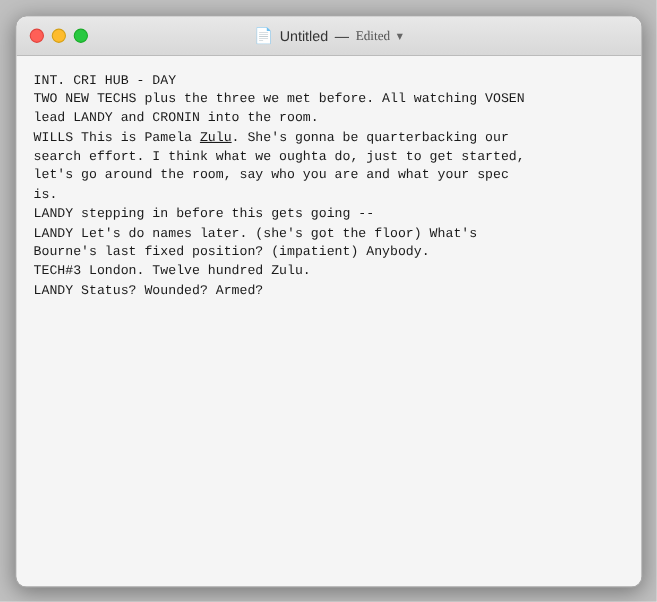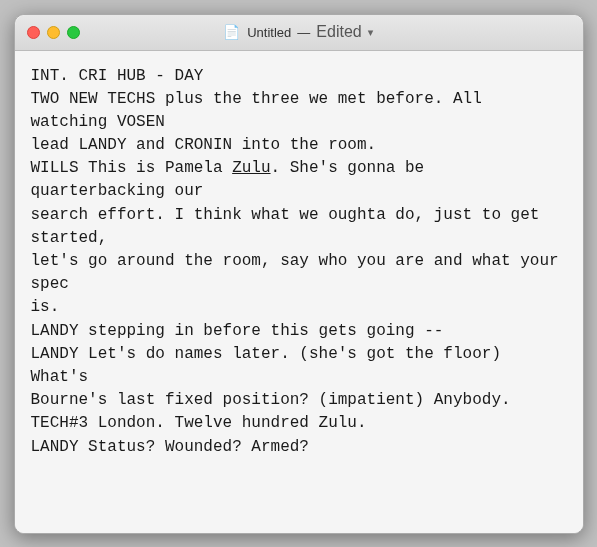--- a/index.html
+++ b/index.html
@@ -84,38 +84,39 @@
       font-size: 14px;
       color: #555;
     }
 
     .title-text {
       font-weight: 500;
     }
 
     .edited-badge {
       color: #555;
-      font-size: 16px;
+      font-size: 12px;
+      font-family: Liberation Serif, serif;
     }
 
     .chevron-icon {
       color: #666;
       font-size: 11px;
     }
 
     .content-area {
       flex: 1;
       padding: 14px 16px;
       overflow-y: auto;
       background: #f5f5f5;
     }
 
     .screenplay-text {
       font-family: 'Courier New', Courier, monospace;
-      font-size: 16px;
+      font-size: 12px;
       line-height: 1.45;
       color: #1a1a1a;
       white-space: pre-wrap;
       word-wrap: break-word;
     }
 
     .underline {
       text-decoration: underline;
     }
   </style>

